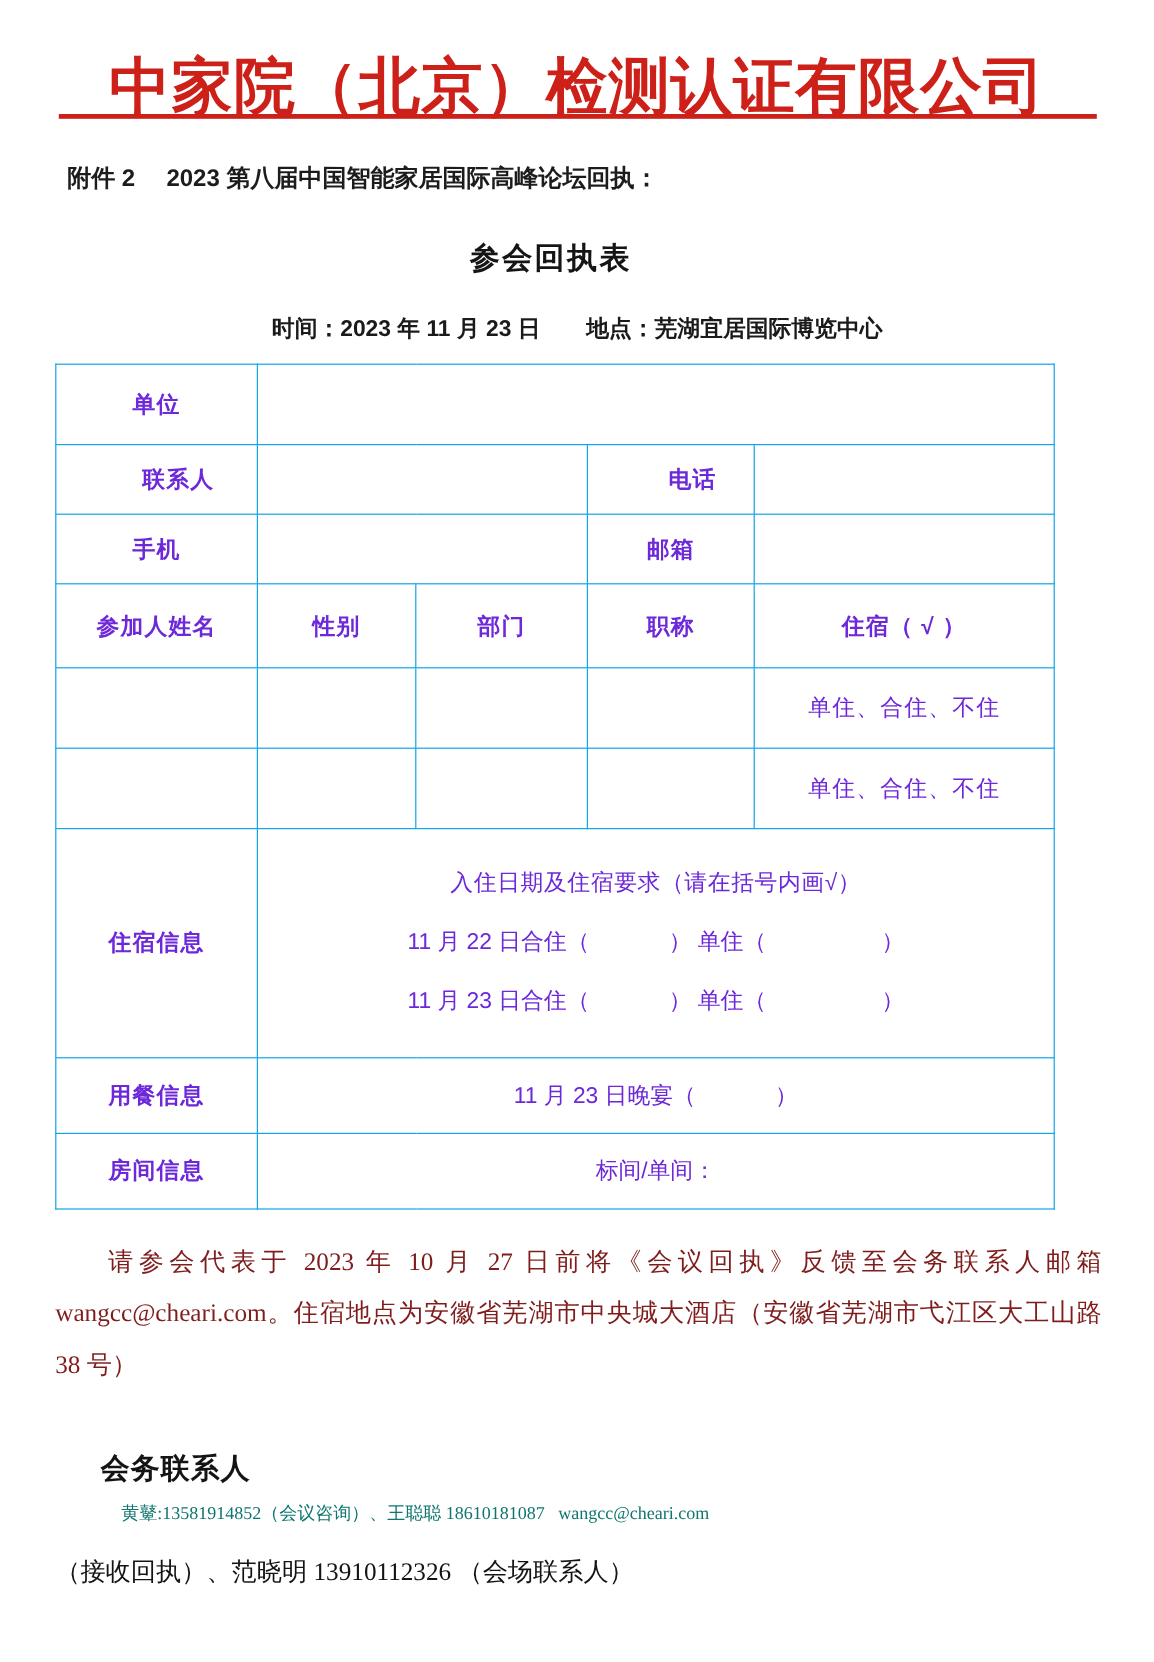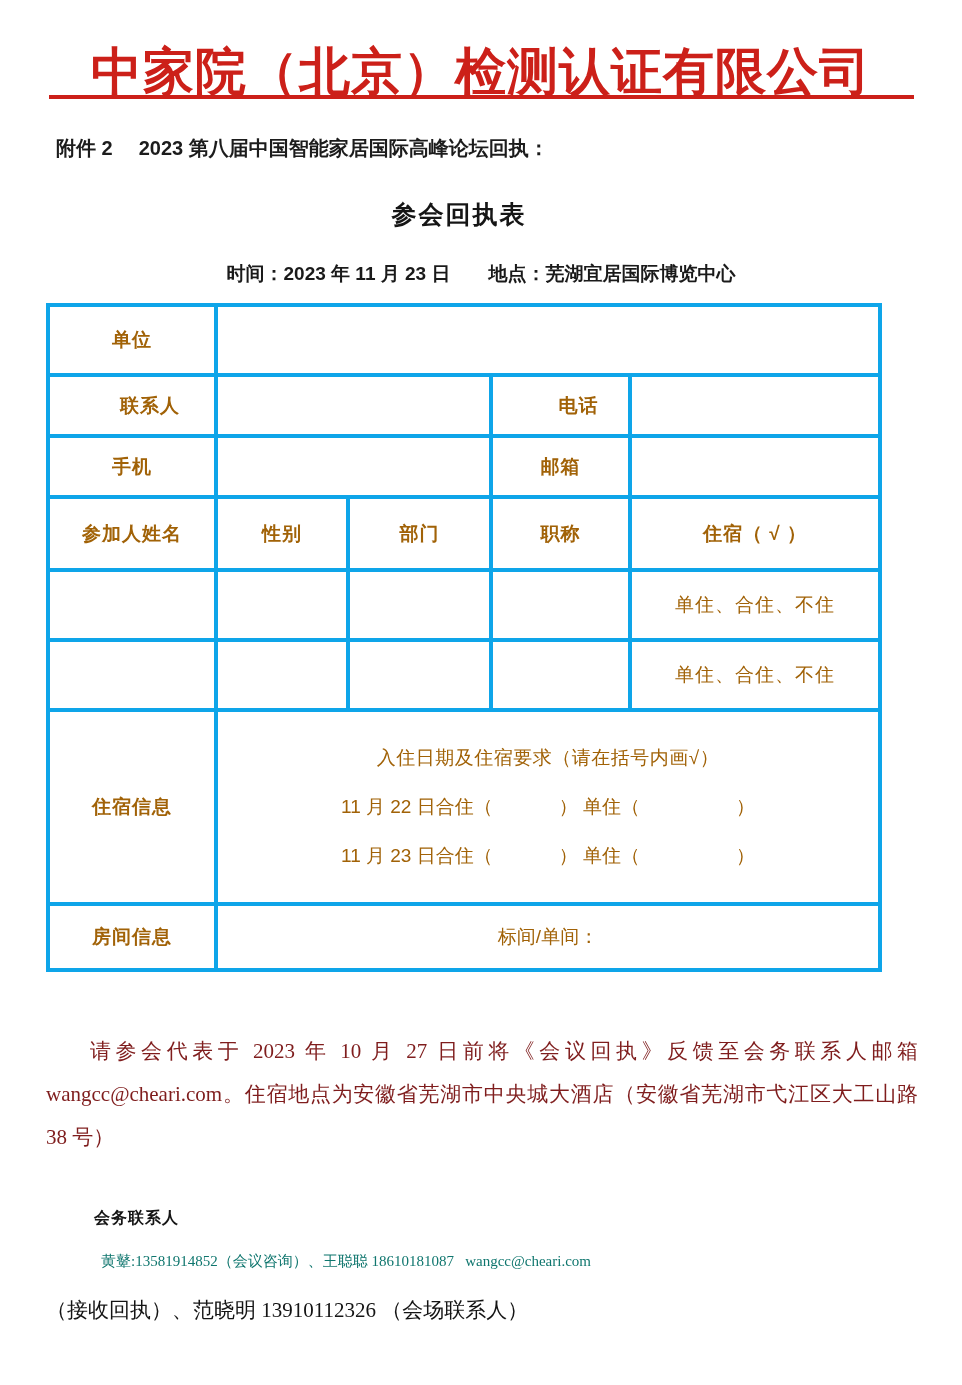--- a/index.html
+++ b/index.html
@@ -82,25 +82,25 @@
 
   
   .form-table {
     position: absolute;
     left: 46px; top: 303px;
     width: 832px;
     border-collapse: collapse;
     table-layout: fixed;
   }
   .form-table td {
-    border: 4px solid #0ea5e9;
+    border: 1px solid #0ea5e9;
     text-align: center;
     vertical-align: middle;
     font-size: 19px;
-    color: #a16207;
+    color: #6d28d9;
     padding: 0;
   }
   .lbl {
     font-weight: 700;
     letter-spacing: 1px;
   }
   .r-unit td      { height: 66px; }
   .r-contact td   { height: 57px; padding-left: 36px; }
   .r-mobile td    { height: 57px; }
   .r-head td      { height: 69px; }
@@ -137,23 +137,23 @@
     width: 872px;
     font-family: "Liberation Serif", "DejaVu Serif", serif;
     font-size: 21px;
     line-height: 43px;
     color: #7f1d1d;
     text-indent: 44px;
     text-align: justify;
   }
   .contacts-heading {
     position: absolute;
-    left: 94px; top: 1208px;
-    font-family: "Liberation Serif", "DejaVu Serif", serif;
-    font-size: 16px;
+    left: 84px; top: 1208px;
+    font-family: "Liberation Serif", "DejaVu Serif", serif;
+    font-size: 24px;
     font-weight: 700;
     letter-spacing: 1px;
     color: #141414;
   }
   .contact-line-1 {
     position: absolute;
     left: 101px; top: 1252px;
     font-family: "Liberation Serif", "DejaVu Serif", serif;
     font-size: 15px;
     color: #0f766e;
@@ -235,20 +235,24 @@
     <tr class="r-stay">
       <td class="lbl">住宿信息</td>
       <td colspan="4">
         <div class="stay-block">
           <div class="stay-head">入住日期及住宿要求（请在括号内画√）</div>
           <div class="stay-row"><span>11 月 22 日合住（</span><span class="sp-med"></span><span>） 单住（</span><span class="sp-wide"></span><span>）</span></div>
           <div class="stay-row"><span>11 月 23 日合住（</span><span class="sp-med"></span><span>） 单住（</span><span class="sp-wide"></span><span>）</span></div>
         </div>
       </td>
     </tr>
+    <tr class="r-meal">
+      <td class="lbl">用餐信息</td>
+      <td colspan="4"><span>11 月 23 日晚宴（</span><span class="sp-meal"></span><span>）</span></td>
+    </tr>
     <tr class="r-room">
       <td class="lbl">房间信息</td>
       <td colspan="4">标间/单间：</td>
     </tr>
   </tbody>
 </table>
 
 <div class="body-para">请参会代表于 2023 年 10 月 27 日前将《会议回执》反馈至会务联系人邮箱 wangcc@cheari.com。住宿地点为安徽省芜湖市中央城大酒店（安徽省芜湖市弋江区大工山路 38 号）</div>
 
 <div class="contacts-heading">会务联系人</div>

